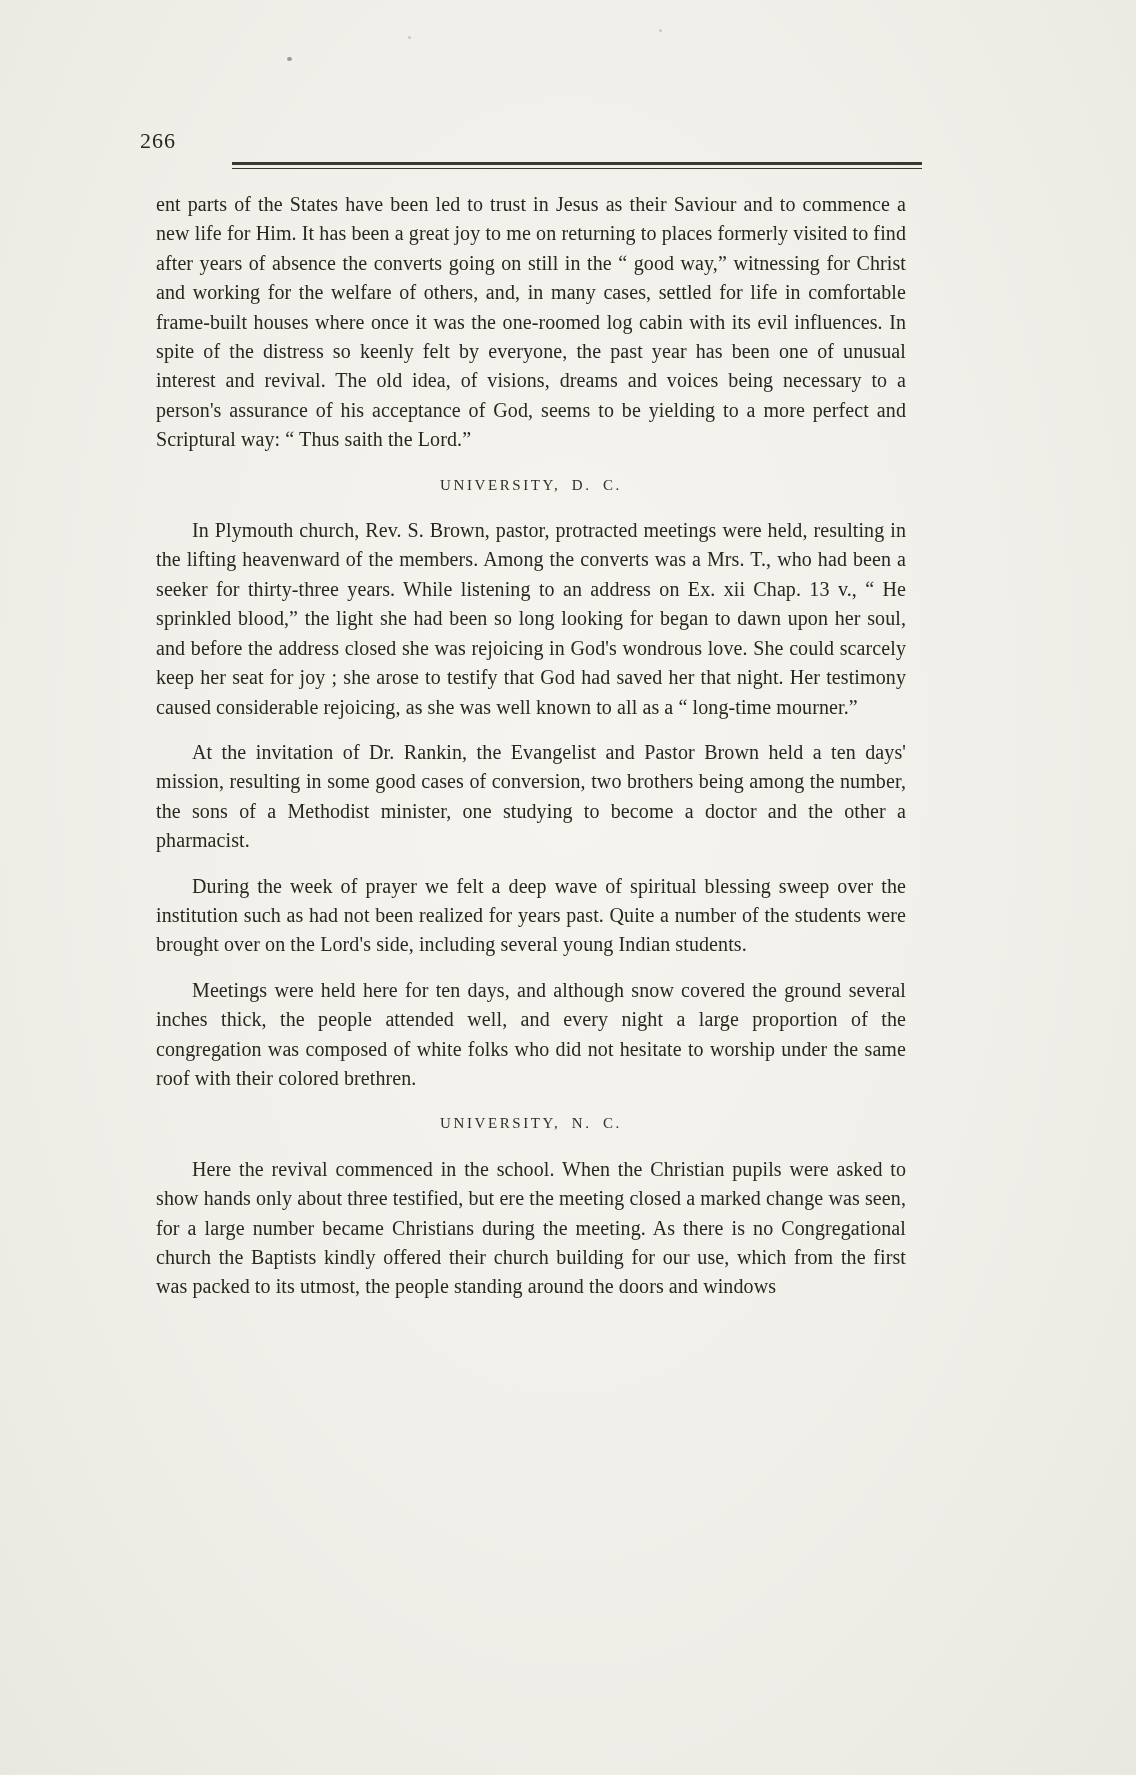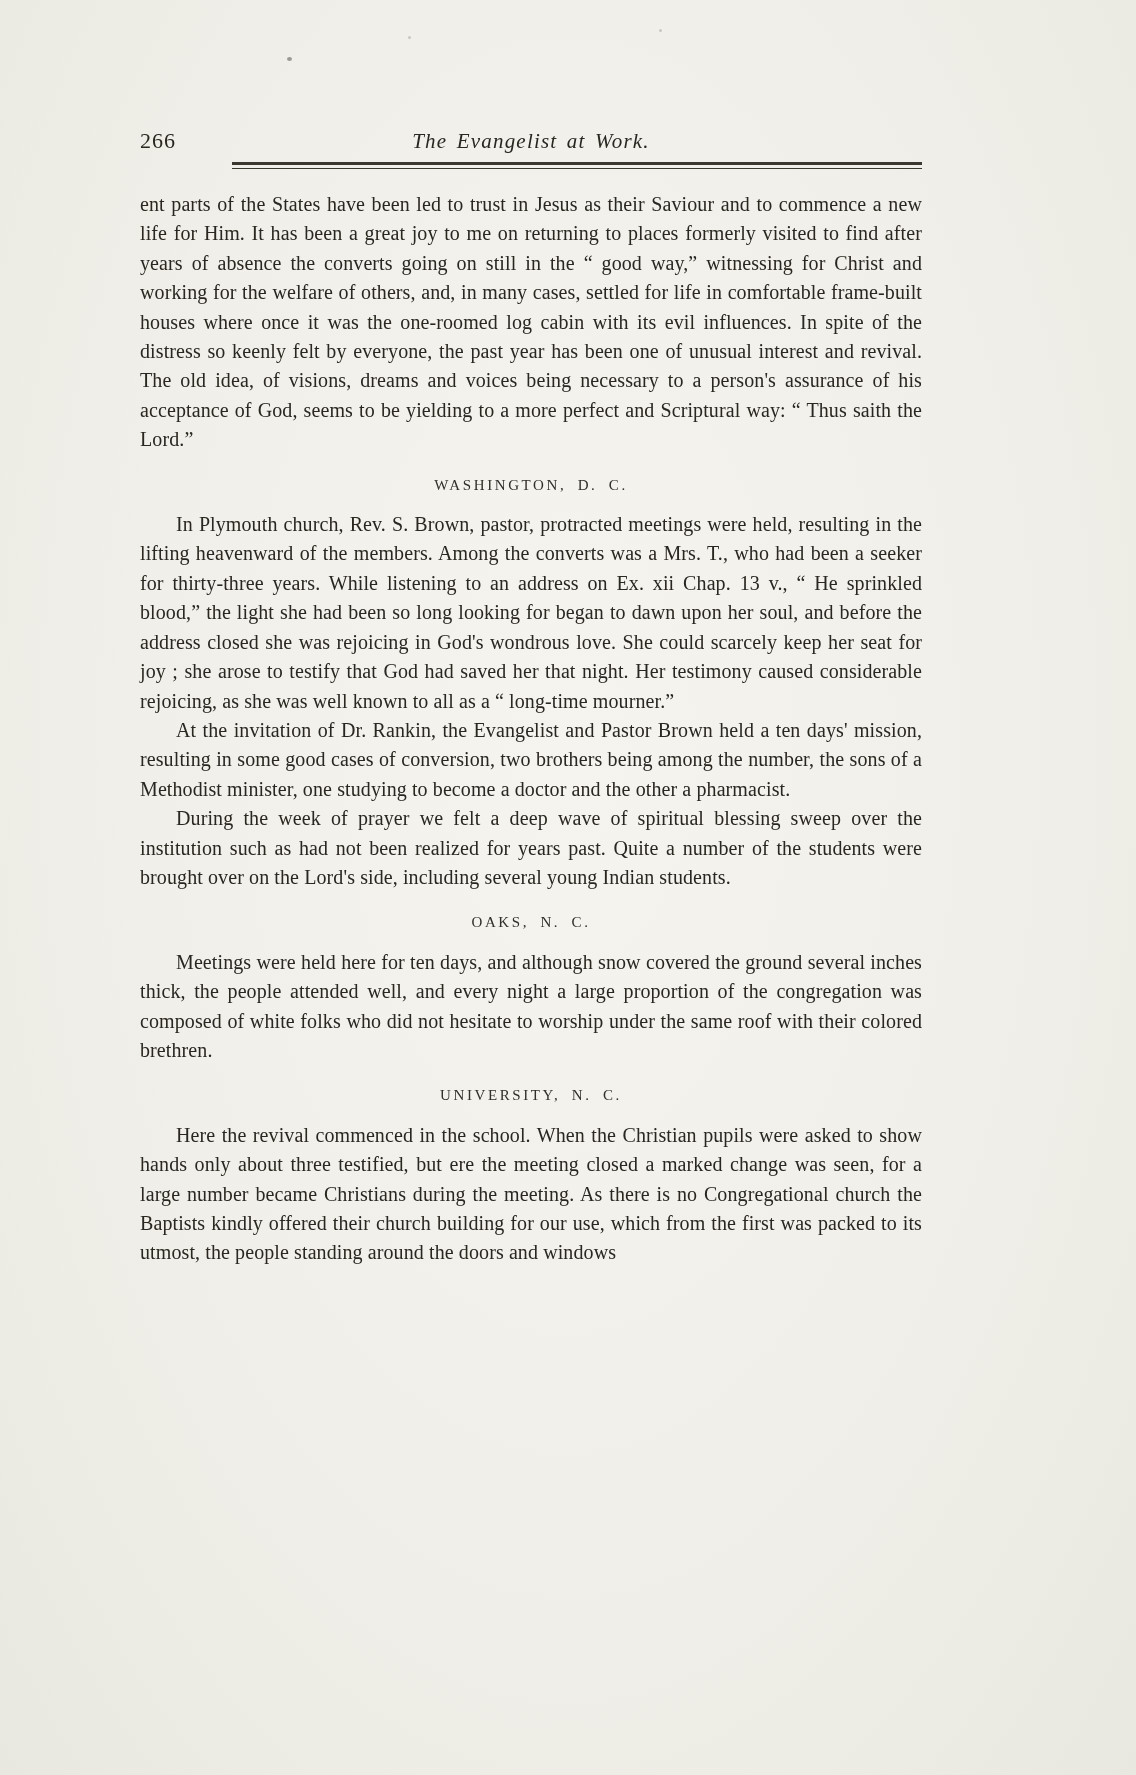--- a/index.html
+++ b/index.html
@@ -48,21 +48,21 @@
     height: 3px;
     border-top: 3px solid #3b392f;
     border-bottom: 1px solid #3b392f;
   }
   .body-text {
     margin-top: 21px;
     font-size: 20px;
     line-height: 29.4px;
   }
   .para {
-    margin: 0;
+    margin: 16px;
     text-align: justify;
     text-indent: 36px;
     letter-spacing: 0.1px;
   }
   .para.continuation { text-indent: 0; }
   .section-heading {
     margin: 16px 0 10px 0;
     text-align: center;
     font-size: 15px;
     font-weight: normal;
@@ -83,37 +83,35 @@
 <div class="page">
 
   <span class="scan-artifact" style="left:287px; top:57px; width:5px; height:4px;"></span>
   <span class="scan-artifact" style="left:408px; top:36px; width:3px; height:3px; opacity:0.25;"></span>
   <span class="scan-artifact" style="left:659px; top:29px; width:3px; height:3px; opacity:0.25;"></span>
 
   <div class="text-block">
 
     <div class="header-row">
       <span class="page-number">266</span>
-      <span class="running-title">The Evangelist at Work.</span>
     </div>
 
     <div class="rule"></div>
 
     <div class="body-text">
 
       <p class="para continuation">ent parts of the States have been led to trust in Jesus as their Saviour and to commence a new life for Him.  It has been a great joy to me on returning to places formerly visited to find after years of absence the converts going on still in the “ good way,” witnessing for Christ and working for the welfare of others, and, in many cases, settled for life in comfortable frame-built houses where once it was the one-roomed log cabin with its evil influences.  In spite of the distress so keenly felt by everyone, the past year has been one of unusual interest and revival.  The old idea, of visions, dreams and voices being necessary to a person's assurance of his acceptance of God, seems to be yielding to a more perfect and Scriptural way:  “ Thus saith the Lord.”</p>
 
-      <h3 class="section-heading">WASHINGTON, D. C.</h3>
+      <h3 class="section-heading">UNIVERSITY, D. C.</h3>
       <p class="para">In Plymouth church, Rev. S. Brown, pastor, protracted meetings were held, resulting in the lifting heavenward of the members.  Among the converts was a Mrs. T., who had been a seeker for thirty-three years.  While listening to an address on Ex. xii Chap. 13 v., “ He sprinkled blood,” the light she had been so long looking for began to dawn upon her soul, and before the address closed she was rejoicing in God's wondrous love.  She could scarcely keep her seat for joy ; she arose to testify that God had saved her that night.  Her testimony caused considerable rejoicing, as she was well known to all as a “ long-time mourner.”</p>
 
       <p class="para">At the invitation of Dr. Rankin, the Evangelist and Pastor Brown held a ten days' mission, resulting in some good cases of conversion, two brothers being among the number, the sons of a Methodist minister, one studying to become a doctor and the other a pharmacist.</p>
 
       <p class="para">During the week of prayer we felt a deep wave of spiritual blessing sweep over the institution such as had not been realized for years past.  Quite a number of the students were brought over on the Lord's side, including several young Indian students.</p>
 
-      <h3 class="section-heading">OAKS, N. C.</h3>
       <p class="para">Meetings were held here for ten days, and although snow covered the ground several inches thick, the people attended well, and every night a large proportion of the congregation was composed of white folks who did not hesitate to worship under the same roof with their colored brethren.</p>
 
       <h3 class="section-heading">UNIVERSITY, N. C.</h3>
       <p class="para">Here the revival commenced in the school.  When the Christian pupils were asked to show hands only about three testified, but ere the meeting closed a marked change was seen, for a large number became Christians during the meeting.  As there is no Congregational church the Baptists kindly offered their church building for our use, which from the first was packed to its utmost, the people standing around the doors and windows</p>
 
     </div>
   </div>
 </div>
 
 </body></html>

